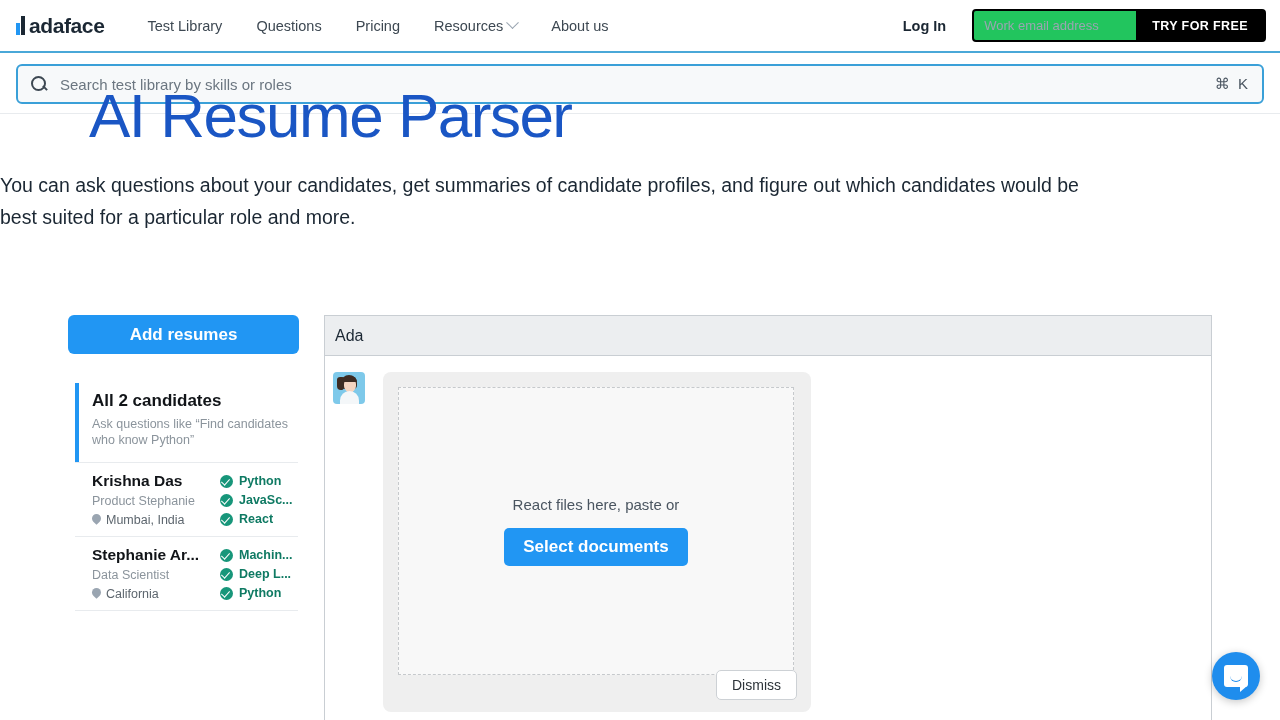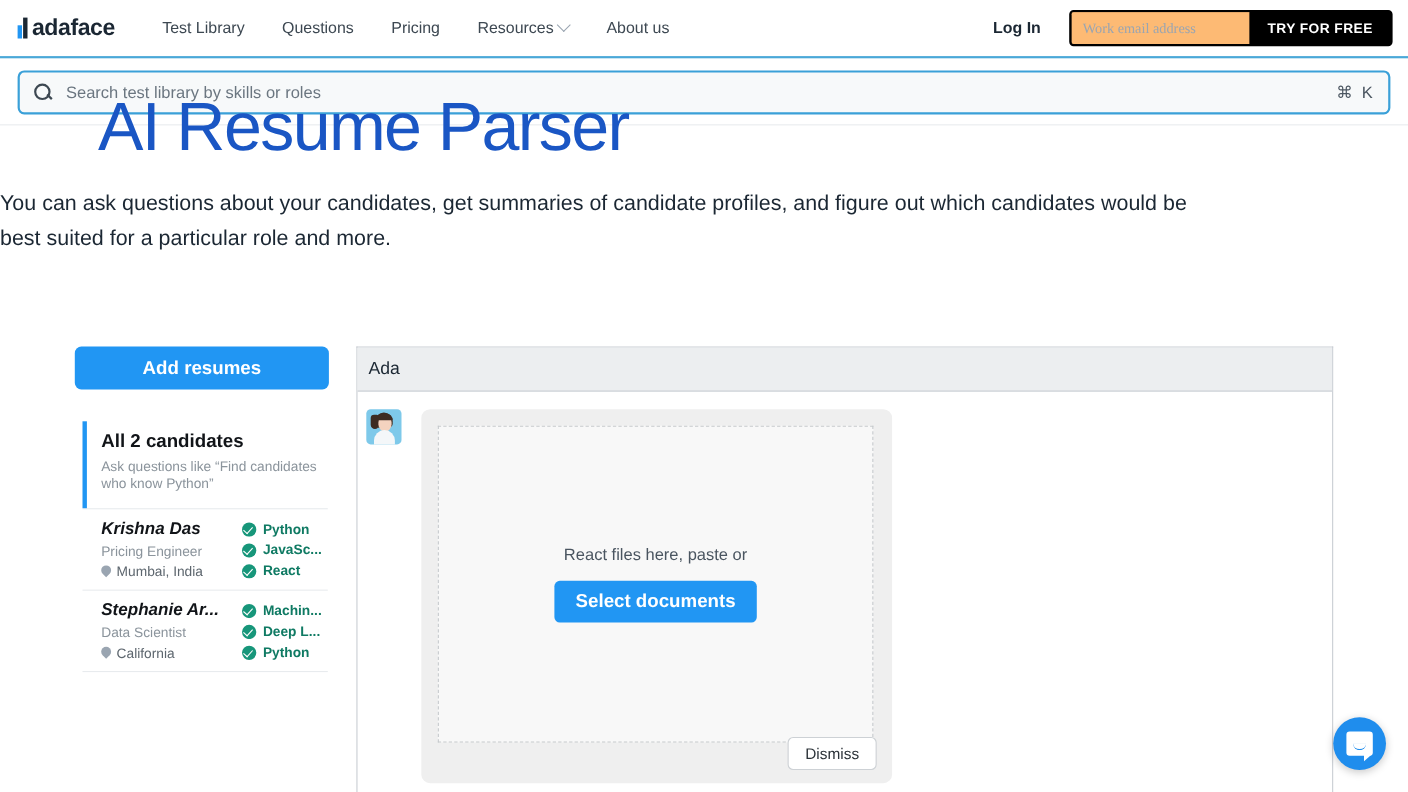--- a/index.html
+++ b/index.html
@@ -63,22 +63,22 @@
   .signup-group {
     display: flex; align-items: stretch;
     height: 33px; border-radius: 4px; overflow: hidden;
     background: #000000;
     border: 2px solid #000000;
   }
   .email-input {
     border: none; outline: none;
     width: 162px; padding: 0 10px;
     font-size: 13px; color: #1b2733;
-    font-family: Liberation Serif, serif;
-    background: #fdba74;
+    font-family: Liberation Sans, sans-serif;
+    background: #22c55e;
   }
   .email-input::placeholder { color: #9aa5b1; }
   .try-btn {
     background: #000000; color: #ffffff;
     font-size: 12.5px; font-weight: 700; letter-spacing: 0.4px;
     border: none; padding: 0 16px; cursor: pointer;
     font-family: "Liberation Sans", sans-serif;
     white-space: nowrap;
   }
 
@@ -159,21 +159,21 @@
     font-size: 12.5px; color: #8b949c; line-height: 16px;
     margin-top: 5px; width: 200px;
   }
   .cand-row {
     display: flex; padding: 9px 0 9px 17px;
     border-bottom: 1px solid #e8ebee;
   }
   .cand-info { width: 128px; }
   .cand-name {
     font-size: 15.5px; font-weight: 700; color: #111418;
-    white-space: nowrap; overflow: hidden; font-style: italic;
+    white-space: nowrap; overflow: hidden;
   }
   .cand-role { font-size: 12.5px; color: #8b949c; margin-top: 4px; }
   .cand-loc {
     display: flex; align-items: center; gap: 5px;
     font-size: 12.5px; color: #5d666e; margin-top: 5px;
   }
   .pin-icon { width: 9px; height: 12px; position: relative; flex:0 0 9px; }
   .pin-icon::before {
     content:""; position:absolute; top:0; left:0;
     width:9px; height:9px; border-radius:50% 50% 50% 0;
@@ -359,21 +359,21 @@
     <div class="cand-list">
 
       <div class="cand-group active">
         <div class="group-title">All 2 candidates</div>
         <div class="group-sub">Ask questions like “Find candidates who know Python”</div>
       </div>
 
       <div class="cand-row">
         <div class="cand-info">
           <div class="cand-name">Krishna Das</div>
-          <div class="cand-role">Pricing Engineer</div>
+          <div class="cand-role">Product Stephanie</div>
           <div class="cand-loc">
             <span class="pin-icon"></span>
             <span>Mumbai, India</span>
           </div>
         </div>
         <div class="skills">
           <div class="skill">
             <span class="check-icon"></span>
             <span>Python</span>
           </div>

